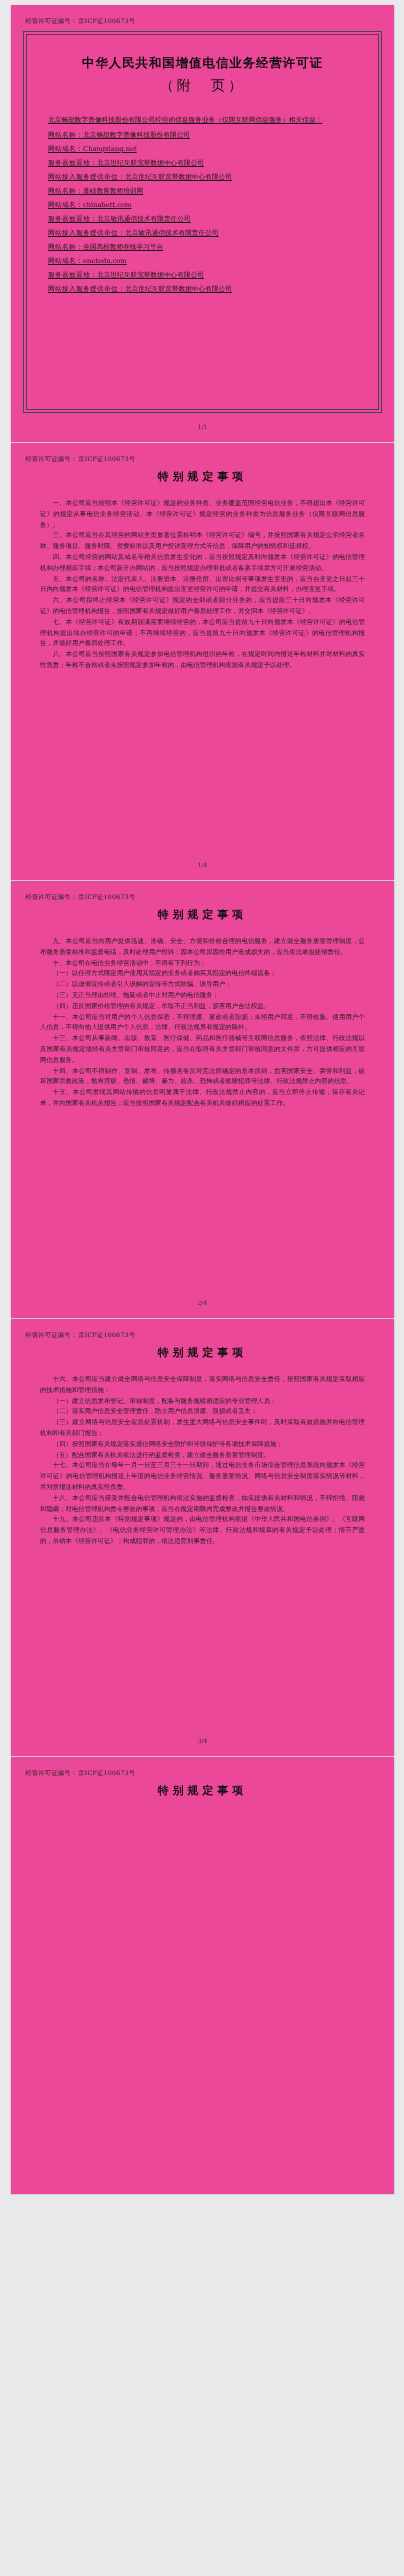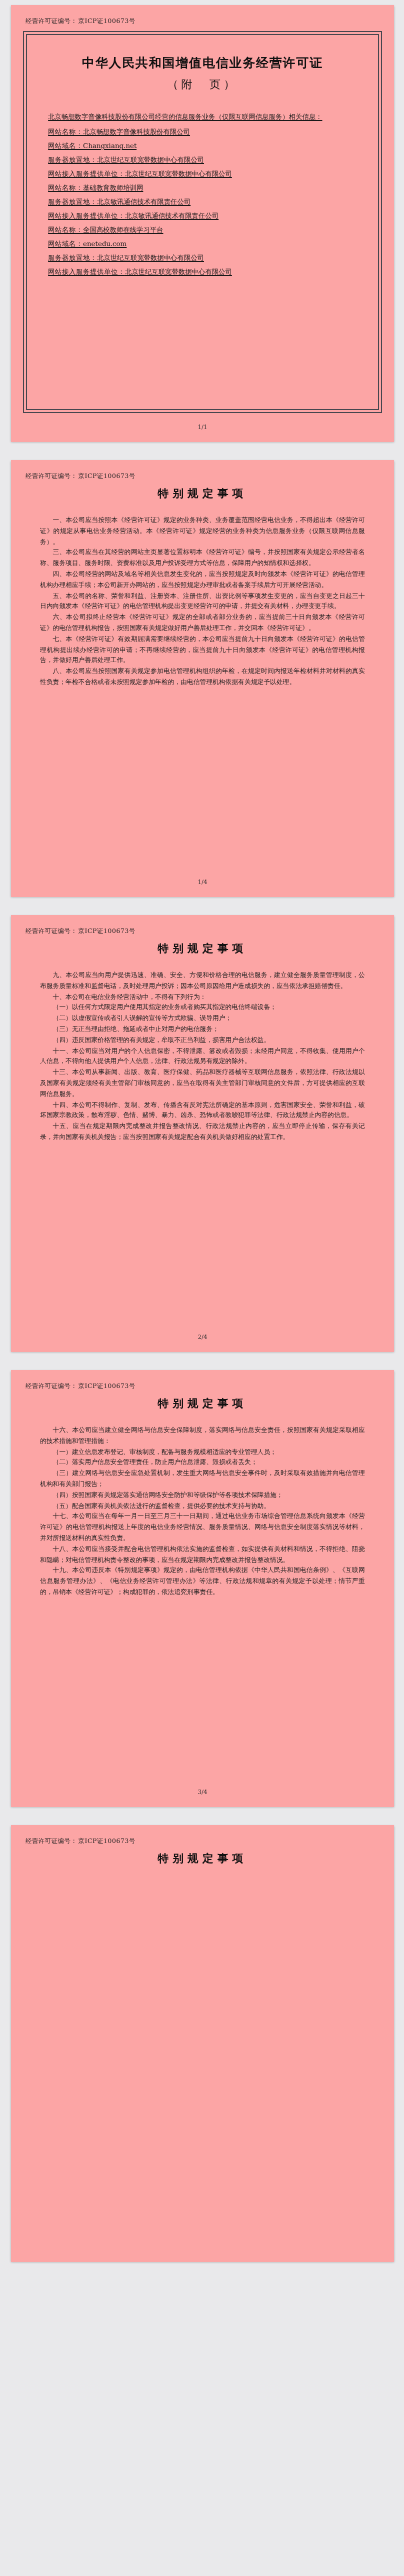--- a/index.html
+++ b/index.html
@@ -6,22 +6,22 @@
   body {
     background:#e9e9eb;
     font-family:"DejaVu Serif","Liberation Serif",serif;
     color:#1c1c1c;
     padding-top:4.6px;
     width:405px;
   }
   .page {
     width:383px;
     height:437px;
-    margin:0 auto 18px auto;
-    background:#fca5a5;
+    margin:0 auto 1px auto;
+    background:#ec4899;
     box-shadow:0 0.5px 2.1px rgba(0,0,0,.28);
     position:relative;
     box-sizing:border-box;
   }
   
   .page-header {
     position:absolute;
     top:12.4px; left:14.4px;
     font-size:6.2px;
     letter-spacing:0.3px;
@@ -46,21 +46,21 @@
   .cert-title {
     margin:3.1px 0 0 0;
     text-align:center;
     font-size:12.4px;
     font-weight:bold;
     letter-spacing:1px;
     color:#111;
   }
   .cert-subtitle {
     text-align:center;
-    font-size:11px;
+    font-size:14px;
     letter-spacing:3.1px;
     margin-top:5.2px;
     color:#111;
   }
   .cert-body {
     margin-top:17.5px;
     font-size:6.7px;
     line-height:14px;
     color:#191919;
   }
@@ -110,20 +110,21 @@
       <h1 class="cert-title">中华人民共和国增值电信业务经营许可证</h1>
       <div class="cert-subtitle">（附　页）</div>
       <div class="cert-body">
         <div class="cert-intro cert-line">北京畅想数字音像科技股份有限公司经营的信息服务业务（仅限互联网信息服务）相关信息：</div>
         <div>
             <div class="cert-line"><span class="fl">网站名称：</span><span>北京畅想数字音像科技股份有限公司</span></div>
             <div class="cert-line"><span class="fl">网站域名：</span><span>Changxiang.net</span></div>
             <div class="cert-line"><span class="fl">服务器放置地：</span><span>北京世纪互联宽带数据中心有限公司</span></div>
             <div class="cert-line"><span class="fl">网站接入服务提供单位：</span><span>北京世纪互联宽带数据中心有限公司</span></div>
             <div class="cert-line"><span class="fl">网站名称：</span><span>基础教育教师培训网</span></div>
+            <div class="cert-line"><span class="fl">网站域名：</span><span>chinabett.com</span></div>
             <div class="cert-line"><span class="fl">服务器放置地：</span><span>北京敏讯通信技术有限责任公司</span></div>
             <div class="cert-line"><span class="fl">网站接入服务提供单位：</span><span>北京敏讯通信技术有限责任公司</span></div>
             <div class="cert-line"><span class="fl">网站名称：</span><span>全国高校教师在线学习平台</span></div>
             <div class="cert-line"><span class="fl">网站域名：</span><span>enetedu.com</span></div>
             <div class="cert-line"><span class="fl">服务器放置地：</span><span>北京世纪互联宽带数据中心有限公司</span></div>
             <div class="cert-line"><span class="fl">网站接入服务提供单位：</span><span>北京世纪互联宽带数据中心有限公司</span></div>
           </div>
       </div>
     </div>
   </div>
@@ -132,21 +133,21 @@
 
 <div class="page sp">
   <div class="page-header">
     <span>经营许可证编号：</span><span class="num">京ICP证100673号</span>
   </div>
   <h2 class="sp-title">特别规定事项</h2>
   <div class="sp-body">
       <p class="clause">一、本公司应当按照本《经营许可证》规定的业务种类、业务覆盖范围经营电信业务，不得超出本《经营许可证》的规定从事电信业务经营活动。本《经营许可证》规定经营的业务种类为信息服务业务（仅限互联网信息服务）。</p>
       <p class="clause">三、本公司应当在其经营的网站主页显著位置标明本《经营许可证》编号，并按照国家有关规定公示经营者名称、服务项目、服务时限、资费标准以及用户投诉受理方式等信息，保障用户的知情权和选择权。</p>
       <p class="clause">四、本公司经营的网站及域名等相关信息发生变化的，应当按照规定及时向颁发本《经营许可证》的电信管理机构办理相应手续；本公司新开办网站的，应当按照规定办理审批或者备案手续后方可开展经营活动。</p>
-      <p class="clause">五、本公司的名称、荣誉和利益、注册资本、注册住所、出资比例等事项发生变更的，应当自变更之日起三十日内向颁发本《经营许可证》的电信管理机构提出变更经营许可的申请，并提交有关材料，办理变更手续。</p>
+      <p class="clause">五、本公司的名称、法定代表人、注册资本、注册住所、出资比例等事项发生变更的，应当自变更之日起三十日内向颁发本《经营许可证》的电信管理机构提出变更经营许可的申请，并提交有关材料，办理变更手续。</p>
       <p class="clause">六、本公司拟终止经营本《经营许可证》规定的全部或者部分业务的，应当提前三十日向颁发本《经营许可证》的电信管理机构报告，按照国家有关规定做好用户善后处理工作，并交回本《经营许可证》。</p>
       <p class="clause">七、本《经营许可证》有效期届满需要继续经营的，本公司应当提前九十日向颁发本《经营许可证》的电信管理机构提出续办经营许可的申请；不再继续经营的，应当提前九十日向颁发本《经营许可证》的电信管理机构报告，并做好用户善后处理工作。</p>
       <p class="clause">八、本公司应当按照国家有关规定参加电信管理机构组织的年检，在规定时间内报送年检材料并对材料的真实性负责；年检不合格或者未按照规定参加年检的，由电信管理机构依据有关规定予以处理。</p>
     </div>
   <div class="page-footer">1/4</div>
 </div>
 
 <div class="page sp">
   <div class="page-header">
     <span>经营许可证编号：</span><span class="num">京ICP证100673号</span>
@@ -155,37 +156,37 @@
   <div class="sp-body">
       <p class="clause">九、本公司应当向用户提供迅速、准确、安全、方便和价格合理的电信服务，建立健全服务质量管理制度，公布服务质量标准和监督电话，及时处理用户投诉；因本公司原因给用户造成损失的，应当依法承担赔偿责任。</p>
       <p class="clause">十、本公司在电信业务经营活动中，不得有下列行为：</p>
       <p class="sub">（一）以任何方式限定用户使用其指定的业务或者购买其指定的电信终端设备；</p>
       <p class="sub">（二）以虚假宣传或者引人误解的宣传等方式欺骗、误导用户；</p>
       <p class="sub">（三）无正当理由拒绝、拖延或者中止对用户的电信服务；</p>
       <p class="sub">（四）违反国家价格管理的有关规定，牟取不正当利益，损害用户合法权益。</p>
       <p class="clause">十一、本公司应当对用户的个人信息保密，不得泄露、篡改或者毁损；未经用户同意，不得收集、使用用户个人信息，不得向他人提供用户个人信息，法律、行政法规另有规定的除外。</p>
       <p class="clause">十三、本公司从事新闻、出版、教育、医疗保健、药品和医疗器械等互联网信息服务，依照法律、行政法规以及国家有关规定须经有关主管部门审核同意的，应当在取得有关主管部门审核同意的文件后，方可提供相应的互联网信息服务。</p>
       <p class="clause">十四、本公司不得制作、复制、发布、传播含有反对宪法所确定的基本原则，危害国家安全、荣誉和利益，破坏国家宗教政策，散布淫秽、色情、赌博、暴力、凶杀、恐怖或者教唆犯罪等法律、行政法规禁止内容的信息。</p>
-      <p class="clause">十五、应当在规定期限内完成整改并报告整改情况、行政法规禁止内容的，应当立即停止传输，保存有关记录，并向国家有关机关报告；应当按照国家有关规定配合有关机关做好相应的处置工作。</p>
+      <p class="clause">十五、本公司发现其网站传输的信息明显属于法律、行政法规禁止内容的，应当立即停止传输，保存有关记录，并向国家有关机关报告；应当按照国家有关规定配合有关机关做好相应的处置工作。</p>
     </div>
   <div class="page-footer">2/4</div>
 </div>
 
 <div class="page sp">
   <div class="page-header">
     <span>经营许可证编号：</span><span class="num">京ICP证100673号</span>
   </div>
   <h2 class="sp-title">特别规定事项</h2>
   <div class="sp-body">
       <p class="clause">十六、本公司应当建立健全网络与信息安全保障制度，落实网络与信息安全责任，按照国家有关规定采取相应的技术措施和管理措施：</p>
       <p class="sub">（一）建立信息发布登记、审核制度，配备与服务规模相适应的专业管理人员；</p>
       <p class="sub">（二）落实用户信息安全管理责任，防止用户信息泄露、毁损或者丢失；</p>
       <p class="sub">（三）建立网络与信息安全应急处置机制，发生重大网络与信息安全事件时，及时采取有效措施并向电信管理机构和有关部门报告；</p>
       <p class="sub">（四）按照国家有关规定落实通信网络安全防护和等级保护等各项技术保障措施；</p>
-      <p class="sub">（五）配合国家有关机关依法进行的监督检查，提供必要的技术支持与协助。</p>
+      <p class="sub">（五）配合国家有关机关依法进行的监督检查，建立健全服务质量管理制度。</p>
       <p class="clause">十七、本公司应当在每年一月一日至三月三十一日期间，通过电信业务市场综合管理信息系统向颁发本《经营许可证》的电信管理机构报送上年度的电信业务经营情况、服务质量情况、网络与信息安全制度落实情况等材料，并对所报送材料的真实性负责。</p>
       <p class="clause">十八、本公司应当接受并配合电信管理机构依法实施的监督检查，如实提供有关材料和情况，不得拒绝、阻挠和隐瞒；对电信管理机构责令整改的事项，应当在规定期限内完成整改并报告整改情况。</p>
       <p class="clause">十九、本公司违反本《特别规定事项》规定的，由电信管理机构依据《中华人民共和国电信条例》、《互联网信息服务管理办法》、《电信业务经营许可管理办法》等法律、行政法规和规章的有关规定予以处理；情节严重的，吊销本《经营许可证》；构成犯罪的，依法追究刑事责任。</p>
     </div>
   <div class="page-footer">3/4</div>
 </div>
 
 <div class="page sp">
   <div class="page-header">
     <span>经营许可证编号：</span><span class="num">京ICP证100673号</span>

